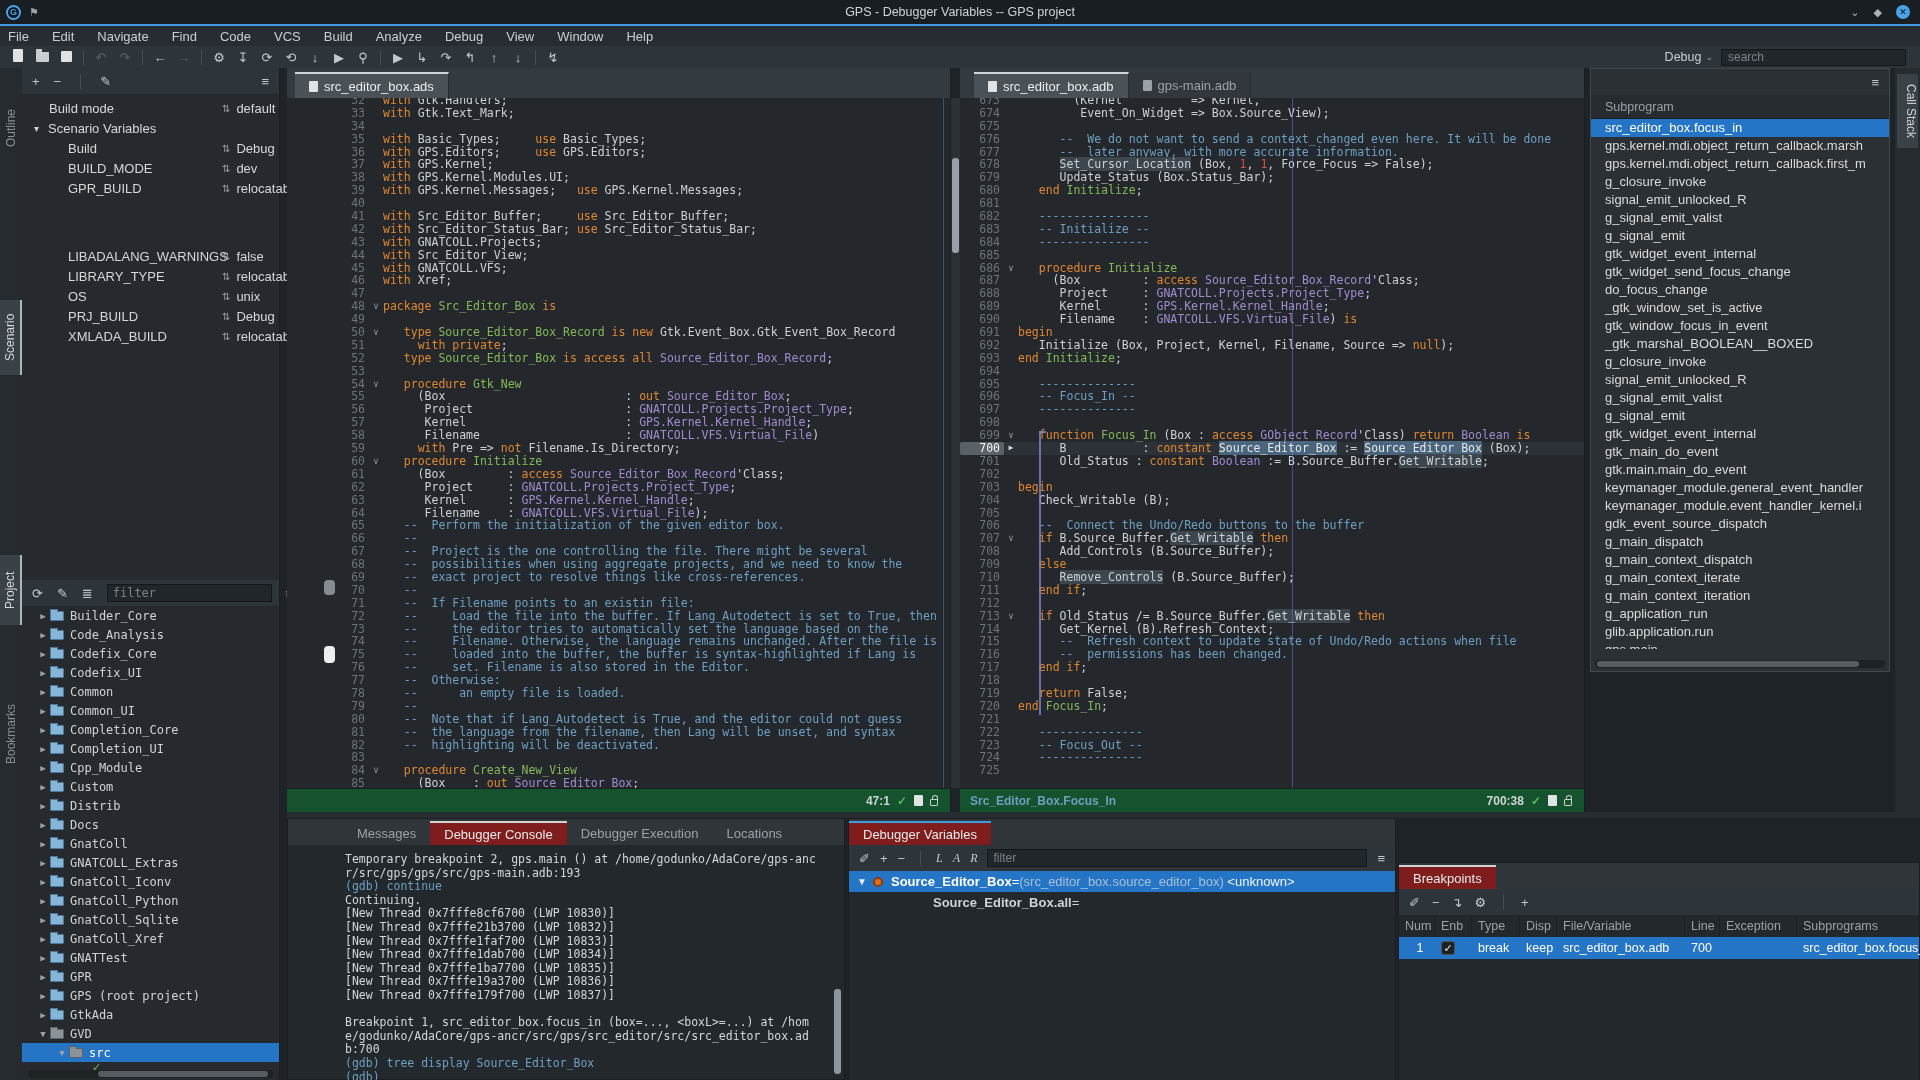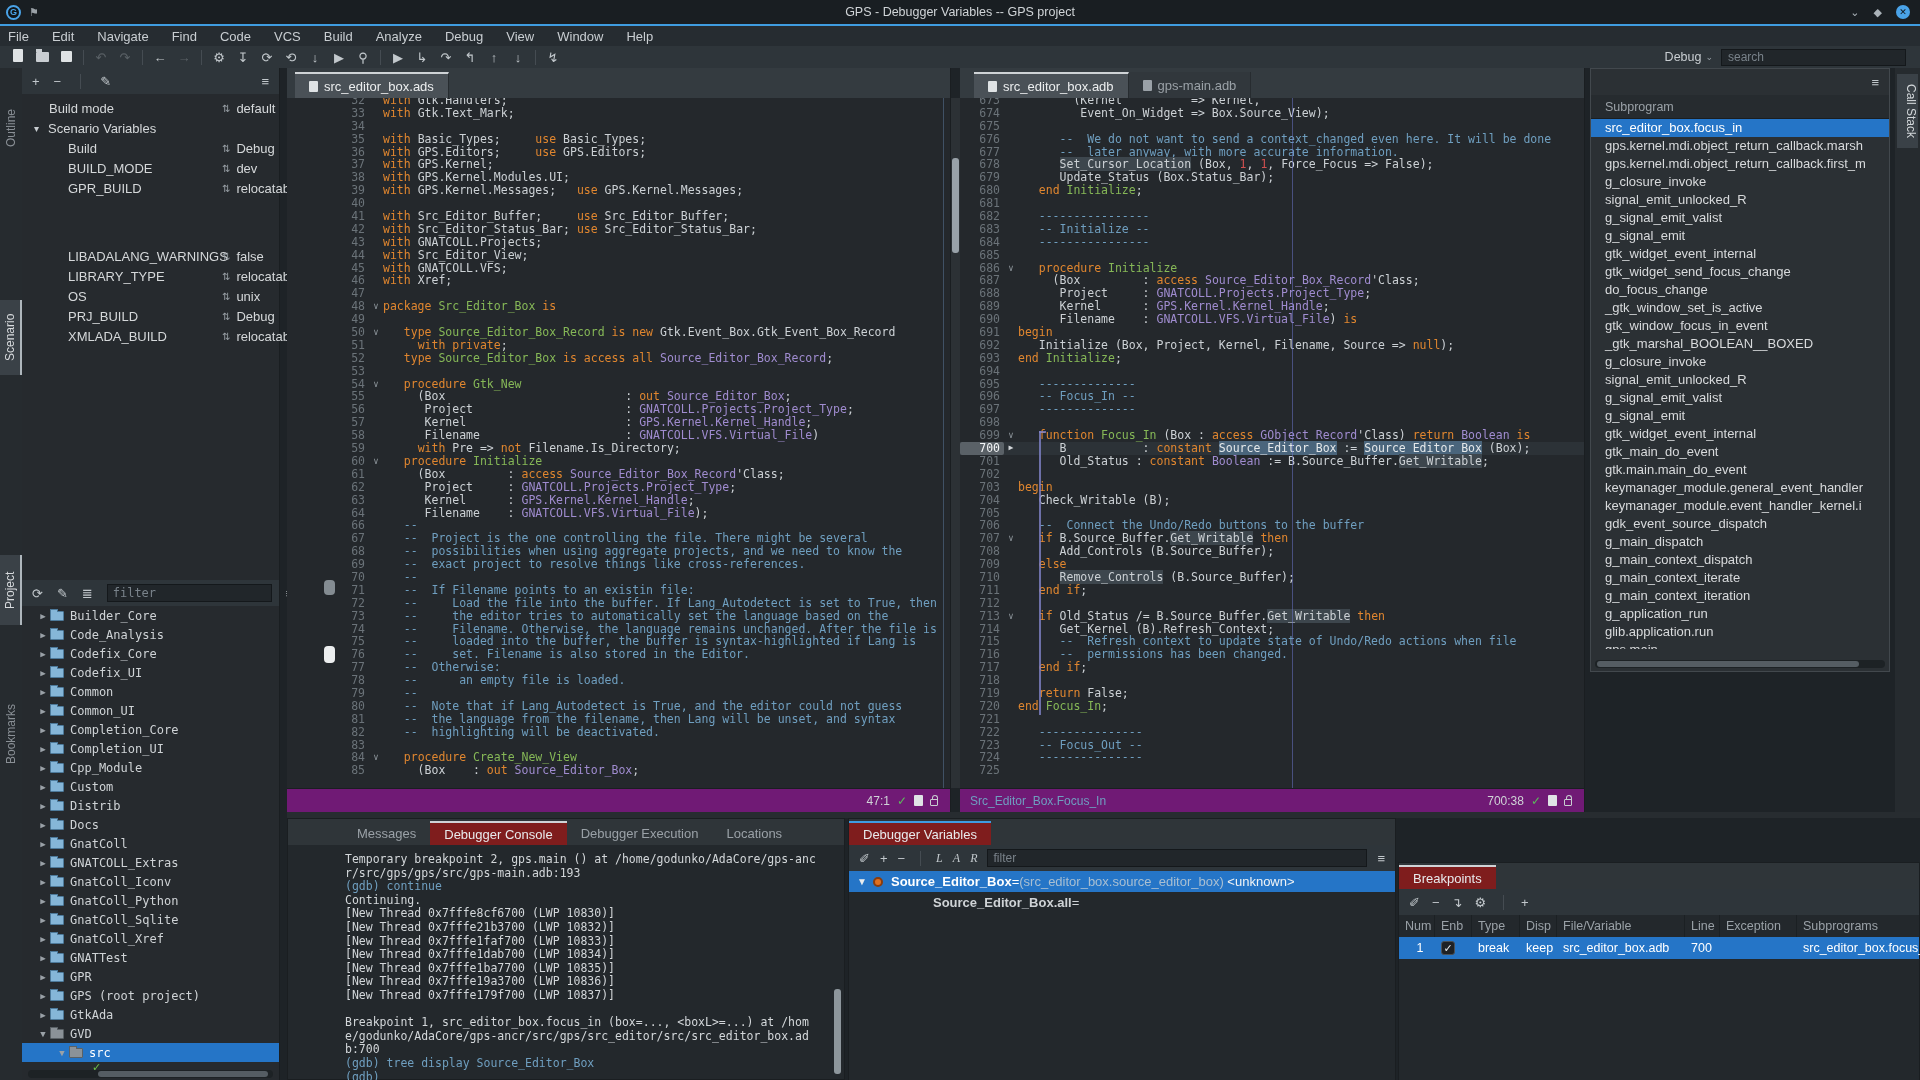--- a/index.html
+++ b/index.html
@@ -98,22 +98,22 @@
   #ed-left  .ln { width:82px; padding-right:4px; }
   #ed-right .ln { width:44px; padding-right:4px; }
   .current .ln { background:#5a6167; color:#f3f5f6; border-radius:2px; }
   .fold { width:14px; flex:none; color:#8d959b; font-size:9px; line-height:12.9px; text-align:center; }
   .current .fold { color:#d2d6d9; font-size:8px; }
   .lt { flex:none; }
   .k { color:#e0862f; } .c { color:#6f9fc0; } .t { color:#a08cd0; }
   .d { color:#86b857; } .n { color:#d05050; } .p { color:#ccd1d5; }
   .o1 { color:#e4e8ea; background:#4a657c; }
   .o2 { color:#ccd1d5; background:#3d464d; }
-  .statusbar { position:absolute; bottom:0; left:0; right:0; height:24px; background:#701a75;
-               border-top:1px solid #1a1e21; display:flex; align-items:center; font-size:12px; }
+  .statusbar { position:absolute; bottom:0; left:0; right:0; height:24px; background:#14532d;
+               border-top:1px solid #1a1e21; display:flex; align-items:center; font-size:12px;font-weight:bold; }
   .st-right { margin-left:auto; display:flex; align-items:center; gap:7px; padding-right:12px; }
   .st-ok { color:#5cb85c; font-size:12px; }
   .st-doc { width:9px; height:11px; background:#dfe3e5; border-radius:1px; }
   .st-lock { width:8px; height:7px; border:1px solid #c8cdd1; border-radius:1px; position:relative; margin-top:4px; }
   .st-lock::before { content:""; position:absolute; top:-5px; left:1px; width:4px; height:4px;
                      border:1px solid #c8cdd1; border-bottom:none; border-radius:3px 3px 0 0; }
   .st-ctx { padding-left:10px; color:#6f9fc0; }
   .mline { position:absolute; top:30px; bottom:24px; width:1px; background:rgba(100,130,170,.45); }
   .scopeline { position:absolute; width:2px; background:rgba(128,130,200,.8); }
   .scopetick { position:absolute; height:2px; background:rgba(128,130,200,.8); }
@@ -493,20 +493,21 @@
         <div class="code-line"><span class="ln">55</span><span class="fold"></span><span class="lt"><span class="p">     (Box                          : </span><span class="k">out</span><span class="t"> Source_Editor_Box</span><span class="p">;</span></span></div>
         <div class="code-line"><span class="ln">56</span><span class="fold"></span><span class="lt"><span class="p">      Project                      : </span><span class="t">GNATCOLL.Projects.Project_Type</span><span class="p">;</span></span></div>
         <div class="code-line"><span class="ln">57</span><span class="fold"></span><span class="lt"><span class="p">      Kernel                       : </span><span class="t">GPS.Kernel.Kernel_Handle</span><span class="p">;</span></span></div>
         <div class="code-line"><span class="ln">58</span><span class="fold"></span><span class="lt"><span class="p">      Filename                     : </span><span class="t">GNATCOLL.VFS.Virtual_File</span><span class="p">)</span></span></div>
         <div class="code-line"><span class="ln">59</span><span class="fold"></span><span class="lt"><span class="p">     </span><span class="k">with</span><span class="p"> Pre =&gt; </span><span class="k">not</span><span class="p"> Filename.Is_Directory;</span></span></div>
         <div class="code-line"><span class="ln">60</span><span class="fold">∨</span><span class="lt"><span class="p">   </span><span class="k">procedure</span><span class="d"> Initialize</span></span></div>
         <div class="code-line"><span class="ln">61</span><span class="fold"></span><span class="lt"><span class="p">     (Box         : </span><span class="k">access</span><span class="t"> Source_Editor_Box_Record</span><span class="p">'Class;</span></span></div>
         <div class="code-line"><span class="ln">62</span><span class="fold"></span><span class="lt"><span class="p">      Project     : </span><span class="t">GNATCOLL.Projects.Project_Type</span><span class="p">;</span></span></div>
         <div class="code-line"><span class="ln">63</span><span class="fold"></span><span class="lt"><span class="p">      Kernel      : </span><span class="t">GPS.Kernel.Kernel_Handle</span><span class="p">;</span></span></div>
         <div class="code-line"><span class="ln">64</span><span class="fold"></span><span class="lt"><span class="p">      Filename    : </span><span class="t">GNATCOLL.VFS.Virtual_File</span><span class="p">);</span></span></div>
+        <div class="code-line"><span class="ln">65</span><span class="fold"></span><span class="lt"><span class="c">   --  Perform the initialization of the given editor box.</span></span></div>
         <div class="code-line"><span class="ln">66</span><span class="fold"></span><span class="lt"><span class="c">   --</span></span></div>
         <div class="code-line"><span class="ln">67</span><span class="fold"></span><span class="lt"><span class="c">   --  Project is the one controlling the file. There might be several</span></span></div>
         <div class="code-line"><span class="ln">68</span><span class="fold"></span><span class="lt"><span class="c">   --  possibilities when using aggregate projects, and we need to know the</span></span></div>
         <div class="code-line"><span class="ln">69</span><span class="fold"></span><span class="lt"><span class="c">   --  exact project to resolve things like cross-references.</span></span></div>
         <div class="code-line"><span class="ln">70</span><span class="fold"></span><span class="lt"><span class="c">   --</span></span></div>
         <div class="code-line"><span class="ln">71</span><span class="fold"></span><span class="lt"><span class="c">   --  If Filename points to an existin file:</span></span></div>
         <div class="code-line"><span class="ln">72</span><span class="fold"></span><span class="lt"><span class="c">   --     Load the file into the buffer. If Lang_Autodetect is set to True, then</span></span></div>
         <div class="code-line"><span class="ln">73</span><span class="fold"></span><span class="lt"><span class="c">   --     the editor tries to automatically set the language based on the</span></span></div>
         <div class="code-line"><span class="ln">74</span><span class="fold"></span><span class="lt"><span class="c">   --     Filename. Otherwise, the language remains unchanged. After the file is</span></span></div>
         <div class="code-line"><span class="ln">75</span><span class="fold"></span><span class="lt"><span class="c">   --     loaded into the buffer, the buffer is syntax-highlighted if Lang is</span></span></div>

